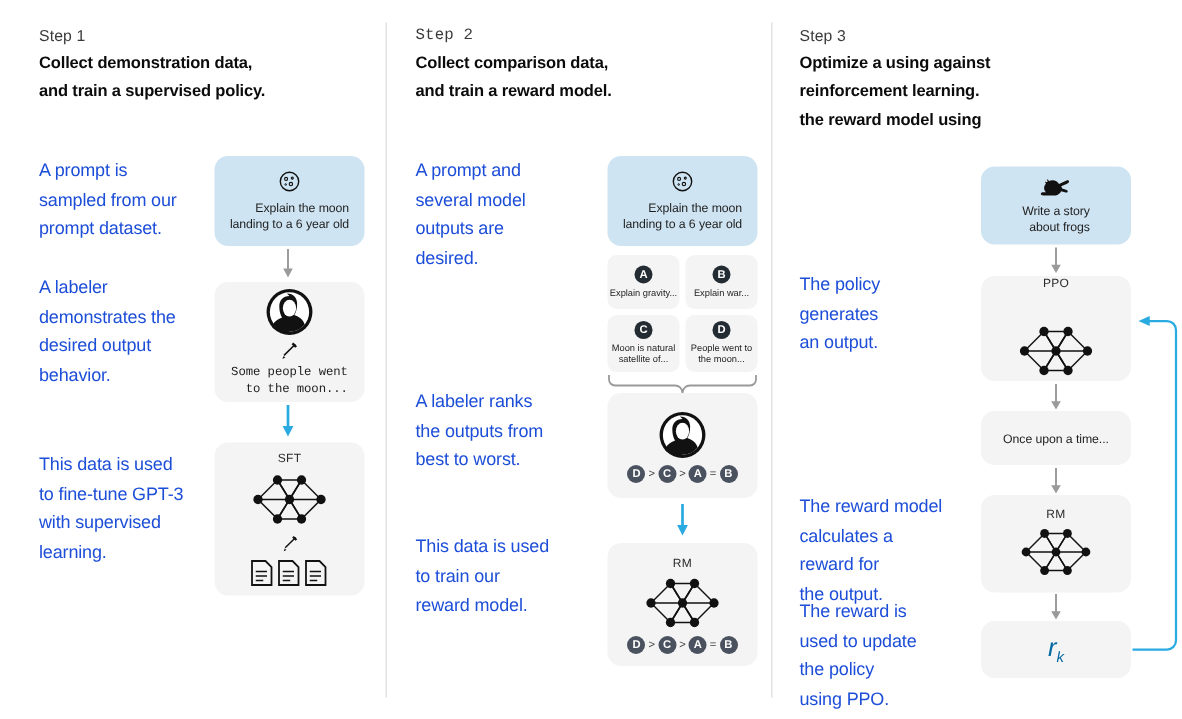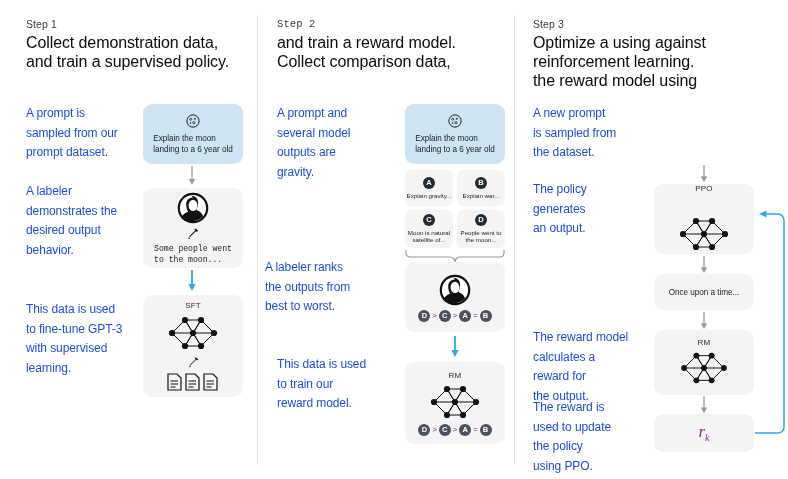--- a/index.html
+++ b/index.html
@@ -26,21 +26,21 @@
   #div2 { left: 514px; }
 
   
   .step-label {
     position: absolute;
     font-size: 10.5px; color: #3a3a3a; letter-spacing: .1px;
     white-space: nowrap;
   }
   .step-title {
     position: absolute;
-    font-size: 16px; font-weight: normal; color: #0b0b0b;
+    font-size: 11px; font-weight: bold; color: #0b0b0b;
     line-height: 19px; letter-spacing: -.1px;
   }
 
   
   .para {
     position: absolute;
     font-size: 12px; line-height: 19.5px; color: #1d4ed8;
     letter-spacing: -.1px;
   }
 
@@ -48,21 +48,21 @@
   .card {
     position: absolute;
     border-radius: 9px;
     background: #f4f4f4;
     display: flex; flex-direction: column;
     align-items: center; justify-content: center;
   }
   .card.blue { background: #cfe4f2; }
   .card-caption {
     font-size: 8.2px; line-height: 11px; color: #1e1e1e;
-    text-align: left; letter-spacing: -.05px;
+    text-align: right; letter-spacing: -.05px;
   }
   .card-title {
     font-size: 8px; color: #2b2b2b; letter-spacing: .2px;
     text-align: center;
   }
 
   
   .mini {
     position: absolute; border-radius: 6px; background: #f4f4f4;
     display: flex; flex-direction: column; align-items: center;
@@ -89,22 +89,22 @@
   }
   .rank .op { font-size: 7.5px; color: #3a3a3a; }
 
   
   .arrow { position: absolute; }
   svg { display: block; overflow: visible; }
 
   
   .icon-wrap { display: flex; align-items: center; justify-content: center; }
 
-  .rk { font-family: Liberation Serif, serif; font-style: italic;
-        font-size: 17px; color: #a21caf; }
+  .rk { font-family: Liberation Sans, sans-serif; font-style: italic;
+        font-size: 17px; color: #0369a1; }
   .rk sub { font-size: 10px; font-style: italic; }
 </style>
 </head>
 <body>
 
 <div class="page">
 
   <div class="divider" id="div1"></div>
   <div class="divider" id="div2"></div>
 
@@ -234,29 +234,29 @@
           </g>
         </svg>
       </span>
     </div>
   </div>
 
   <div class="col" id="col2">
 
     <div class="step-label" style="left:20px; top:18px;font-family:Liberation Mono, monospace;">Step 2</div>
     <div class="step-title" style="left:20px; top:33px; width:225px;">
+      <div>Collect comparison data,</div>
       <div>and train a reward model.</div>
-      <div>Collect comparison data,</div>
     </div>
 
     <div class="para" style="left:20px; top:104px; white-space:pre;">A prompt and
 several model
 outputs are
-gravity.</div>
-    <div class="para" style="left:8px; top:258px; white-space:pre;">A labeler ranks
+desired.</div>
+    <div class="para" style="left:20px; top:258px; white-space:pre;">A labeler ranks
 the outputs from
 best to worst.</div>
     <div class="para" style="left:20px; top:355px; white-space:pre;">This data is used
 to train our
 reward model.</div>
 
     <div class="card blue" style="left:148px; top:104px; width:100px; height:60px; gap:4px;">
       <span class="icon-wrap">
         <svg width="16" height="16" viewBox="0 0 24 24">
           <circle cx="12" cy="12" r="9.2" fill="none" stroke="#111" stroke-width="1.4"></circle>
@@ -369,35 +369,42 @@
 
   <div class="col" id="col3">
 
     <div class="step-label" style="left:19px; top:18px;">Step 3</div>
     <div class="step-title" style="left:19px; top:33px; width:240px;">
       <div>Optimize a using against</div>
       <div>reinforcement learning.</div>
       <div>the reward model using</div>
     </div>
 
-    <div class="para" style="left:19px; top:104px; white-space:pre;">A new prompt
-is sampled from
-the dataset.</div>
     <div class="para" style="left:19px; top:180px; white-space:pre;">The policy
 generates
 an output.</div>
     <div class="para" style="left:19px; top:328px; white-space:pre;">The reward model
 calculates a
 reward for
 the output.</div>
     <div class="para" style="left:19px; top:398px; white-space:pre;">The reward is
 used to update
 the policy
 using PPO.</div>
 
+    <div class="card blue" style="left:140px; top:111px; width:100px; height:52px; gap:3px;">
+      <span class="icon-wrap">
+        <svg width="22" height="15" viewBox="0 0 30 20">
+          <path d="M6.5 3.2c1 0 1.9.8 2.1 1.8.9-.5 2-.8 3.2-.8 2.6 0 4.8 1.3 5.9 3.3l6.9-3.1c1.4-.6 2.5.2 2.2 1.2-.2.8-1.1 1.3-2.2 1.8l-4.9 2.2c.4.6.7 1.3.9 2l3.6 1.1c1.3.4 1.8 1.3 1.3 2-.4.6-1.4.7-2.5.4l-3.4-1c-.7 1.8-2.4 3.2-4.6 3.8H3.6c-1.6 0-2.4-.7-2.4-1.5 0-.9.9-1.5 2.3-1.5h2.3c-1-1-1.6-2.3-1.6-3.8 0-1.5.6-2.9 1.6-3.9-.3-.3-.5-.8-.5-1.3 0-1.1.8-1.9 1.9-1.9z" fill="#111"></path>
+          <circle cx="6.4" cy="4.9" r=".85" fill="#fff"></circle>
+        </svg>
+      </span>
+      <div class="card-caption" style="white-space:pre;">Write a story
+about frogs</div>
+    </div>
 
     <div class="arrow" style="left:185px; top:165px;">
       <svg width="10" height="18" viewBox="0 0 10 18">
         <line x1="5" y1="0" x2="5" y2="12" stroke="#9a9a9a" stroke-width="1.3"></line>
         <path d="M5 17 L1.8 11.5 L8.2 11.5 Z" fill="#9a9a9a"></path>
       </svg>
     </div>
 
     <div class="card" style="left:140px; top:184px; width:100px; height:70px; gap:3px;justify-content:space-between;">
       <div class="card-title">PPO</div>

